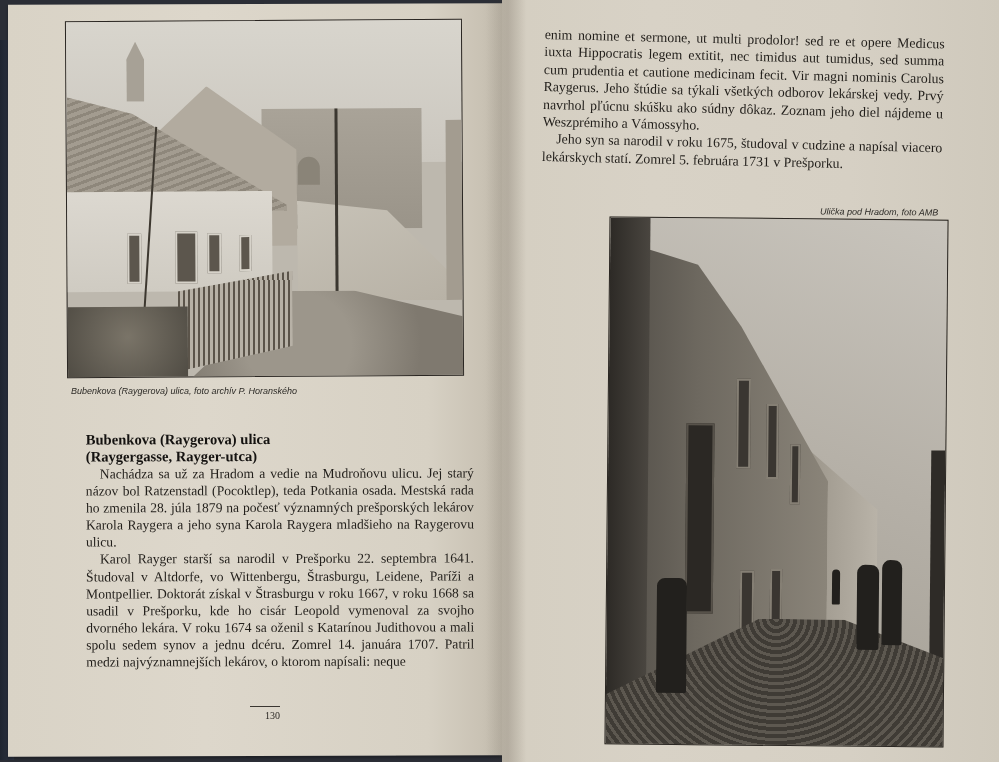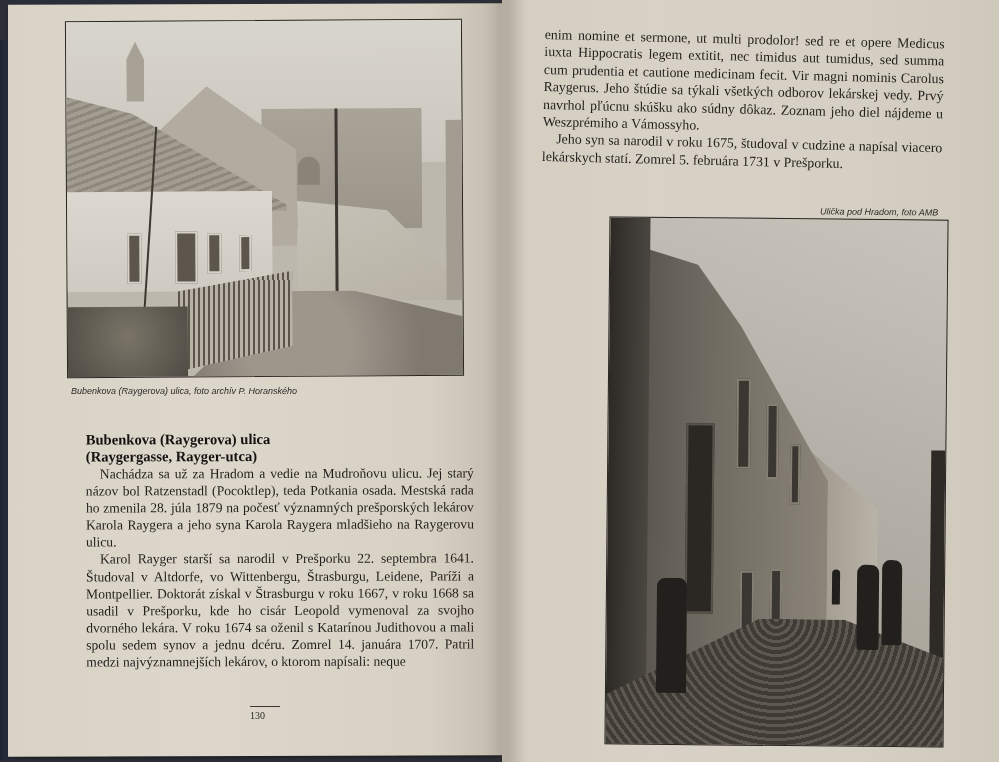--- a/index.html
+++ b/index.html
@@ -106,21 +106,21 @@
       color: #141210;
     }
     .para { text-indent: 14px; }
     .para-noindent { text-indent: 0; }
 
     .body-right { left: 545px; top: 26px; width: 400px; transform: rotate(1.35deg); transform-origin: left top; font-size: 13.8px; line-height: 17.4px; }
 
     .page-number {
       position: absolute; left: 250px; top: 710px;
       font-family: "Liberation Serif", serif; font-size: 10px; color: #2a2723;
-      text-align: left; width: 30px;
+      text-align: right; width: 30px;
     }
     .page-number::before {
       content: ""; position: absolute; left: 0; top: -4px; width: 30px; height: 1px; background: #3a3631;
     }
   </style>
 </head>
 <body>
 
 <div class="scene">
   <div class="cover-edge"></div>

